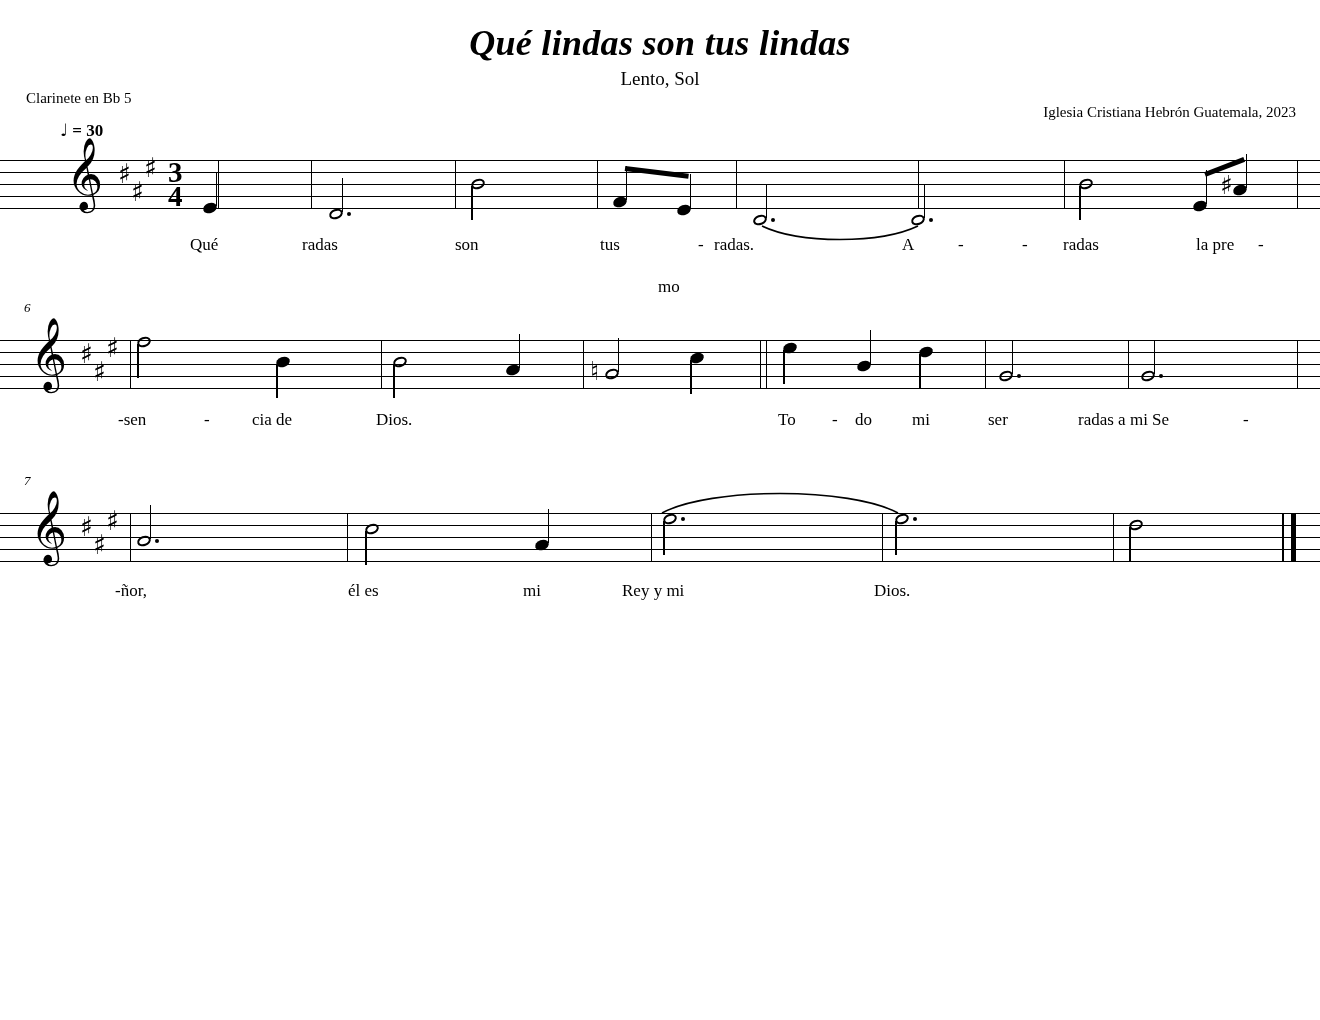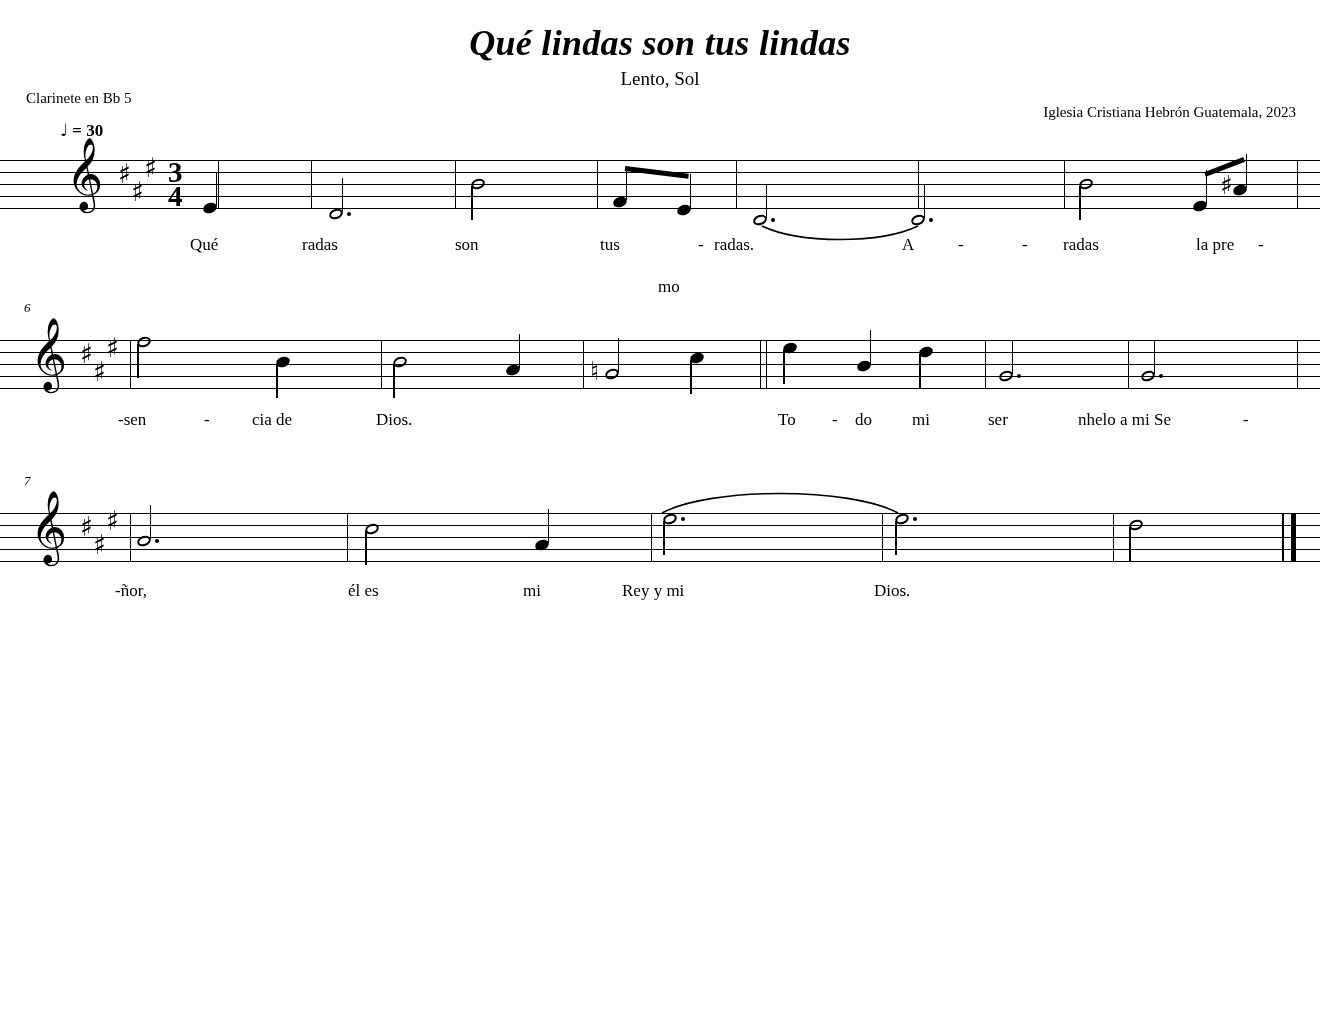--- a/index.html
+++ b/index.html
@@ -374,21 +374,21 @@
 
   <div class="lyric" style="left:118px; top:110px;">-sen</div>
   <div class="lyric" style="left:204px; top:110px;">-</div>
   <div class="lyric" style="left:252px; top:110px;">cia de</div>
   <div class="lyric" style="left:376px; top:110px;">Dios.</div>
   <div class="lyric" style="left:778px; top:110px;">To</div>
   <div class="lyric" style="left:832px; top:110px;">-</div>
   <div class="lyric" style="left:855px; top:110px;">do</div>
   <div class="lyric" style="left:912px; top:110px;">mi</div>
   <div class="lyric" style="left:988px; top:110px;">ser</div>
-  <div class="lyric" style="left:1078px; top:110px;">nhelo a mi Se</div>
+  <div class="lyric" style="left:1078px; top:110px;">radas a mi Se</div>
   <div class="lyric" style="left:1243px; top:110px;">-</div>
 </div>
 
 <div class="system" id="system-3" style="top:473px;">
 
   <div class="measure-num" style="left:24px; top:0px;">7</div>
 
   <div class="staff" style="top:40px;">
     <div class="staff-line l0"></div>
     <div class="staff-line l1"></div>

